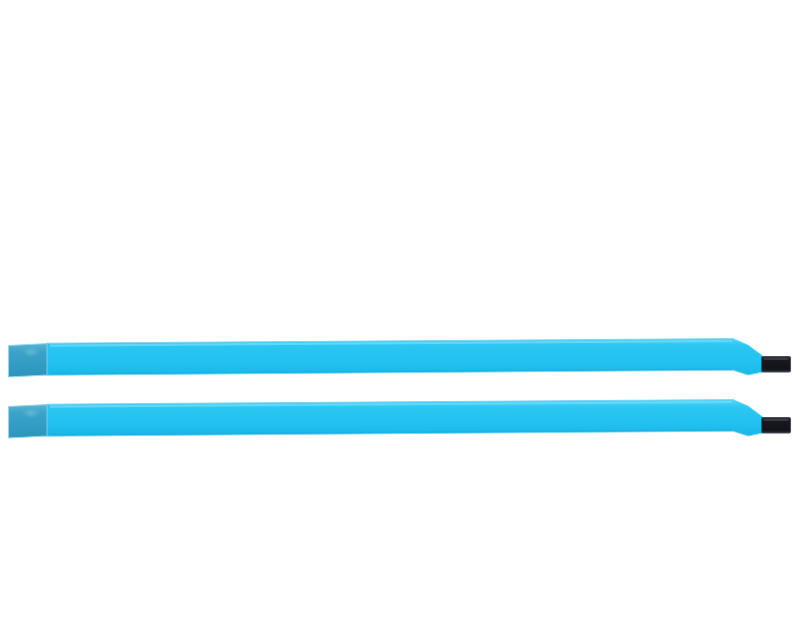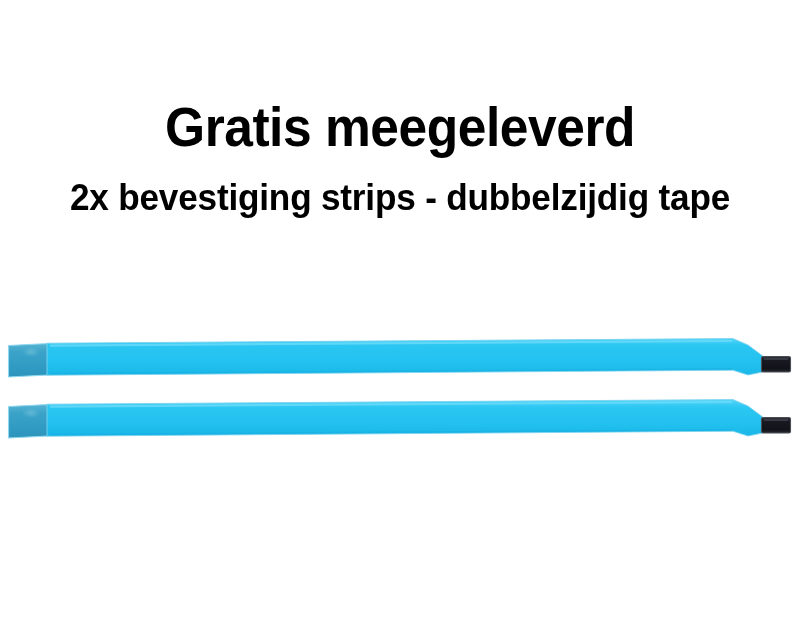--- a/index.html
+++ b/index.html
@@ -56,24 +56,20 @@
     width: 800px;
     height: 619px;
   }
   svg { display: block; }
 </style>
 </head>
 <body>
 
 <div id="page">
 
-  <div class="promo-text-block">
-    <div class="headline">Gratis meegeleverd</div>
-    <div class="subheadline">2x bevestiging strips - dubbelzijdig tape</div>
-  </div>
 
   <div id="strips-layer">
     <svg width="800" height="619" viewBox="0 0 800 619" xmlns="http://www.w3.org/2000/svg">
       <defs>
         <linearGradient id="bodyGrad1" x1="0" y1="0" x2="0" y2="1">
           <stop offset="0%" stop-color="#4FD4F8"></stop>
           <stop offset="18%" stop-color="#2BC6F2"></stop>
           <stop offset="62%" stop-color="#23C2F0"></stop>
           <stop offset="100%" stop-color="#1AB8E8"></stop>
         </linearGradient>

